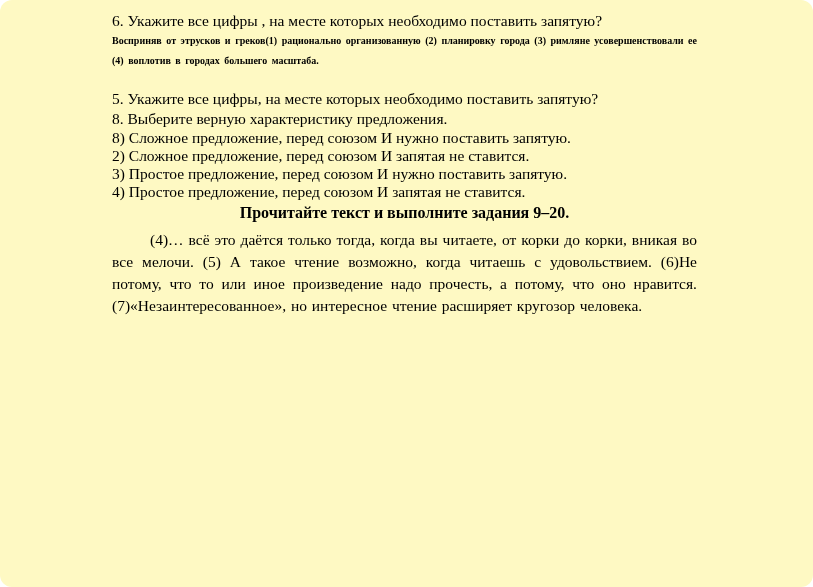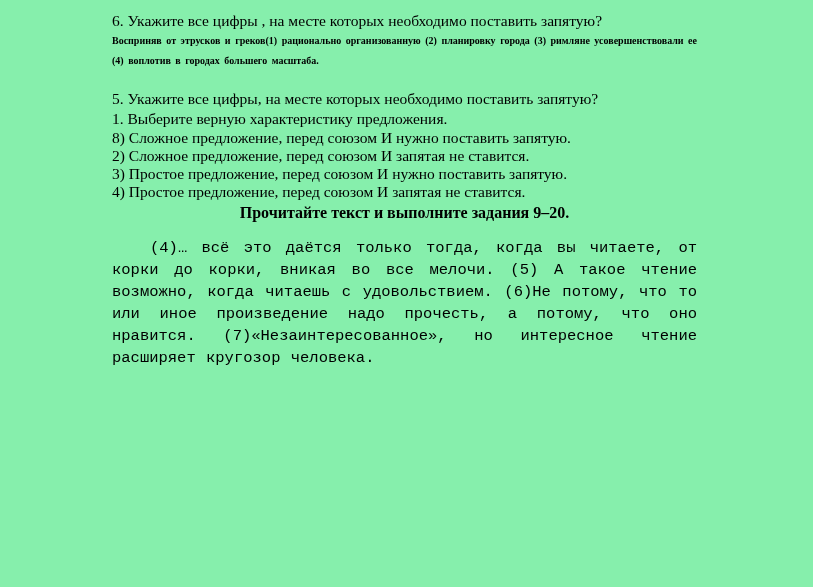--- a/index.html
+++ b/index.html
@@ -12,21 +12,22 @@
     background: #ffffff;
     overflow: hidden;
   }
   .doc {
     box-sizing: border-box;
     width: 813px;
     height: 587px;
     padding: 11px 116px 0 112px;
     font-family: "Liberation Serif", "DejaVu Serif", serif;
     color: #000000;
-    background: #86efac;
+    background: #fef9c3;
+    border-radius: 12px;
   }
   p { margin: 0; padding: 0; }
 
   .prompt {
     font-size: 15.5px;
     line-height: 20px;
     text-align: left;
     white-space: nowrap;
   }
   .statement {
@@ -54,42 +55,41 @@
     font-size: 15.5px;
     text-align: justify;
     word-spacing: 1px;
   }
   .para-a {
     margin-top: 14px;
     line-height: 23.5px;
     text-indent: 6px;
   }
   .para-b {
-    margin-top: 14px;
+    margin-top: 6px;
     line-height: 22px;
     text-indent: 38px;
-    font-family: Liberation Mono, monospace;
   }
 </style>
 </head>
 <body>
 
 <div class="doc">
 
   <section class="sec-q6">
     <p class="prompt">6. Укажите все цифры , на месте которых необходимо поставить запятую?</p>
     <p class="statement">Восприняв от этрусков и греков(1) рационально организованную (2) планировку города (3) римляне усовершенствовали ее (4) воплотив в городах большего масштаба.</p>
   </section>
 
   <section class="sec-q7">
     <p class="prompt">5. Укажите все цифры, на месте которых необходимо поставить запятую?</p>
   </section>
 
   <section class="sec-q8">
-    <p class="prompt">1. Выберите верную характеристику  предложения.</p>
+    <p class="prompt">8. Выберите верную характеристику  предложения.</p>
     <div>
       <p class="option">8) Сложное предложение, перед союзом И нужно поставить запятую.</p>
       <p class="option">2) Сложное предложение, перед союзом И запятая не ставится.</p>
       <p class="option">3) Простое предложение, перед союзом И нужно поставить запятую.</p>
       <p class="option">4) Простое предложение, перед союзом И запятая не ставится.</p>
     </div>
   </section>
 
   <p class="heading">Прочитайте текст и выполните задания 9–20.</p>
 

